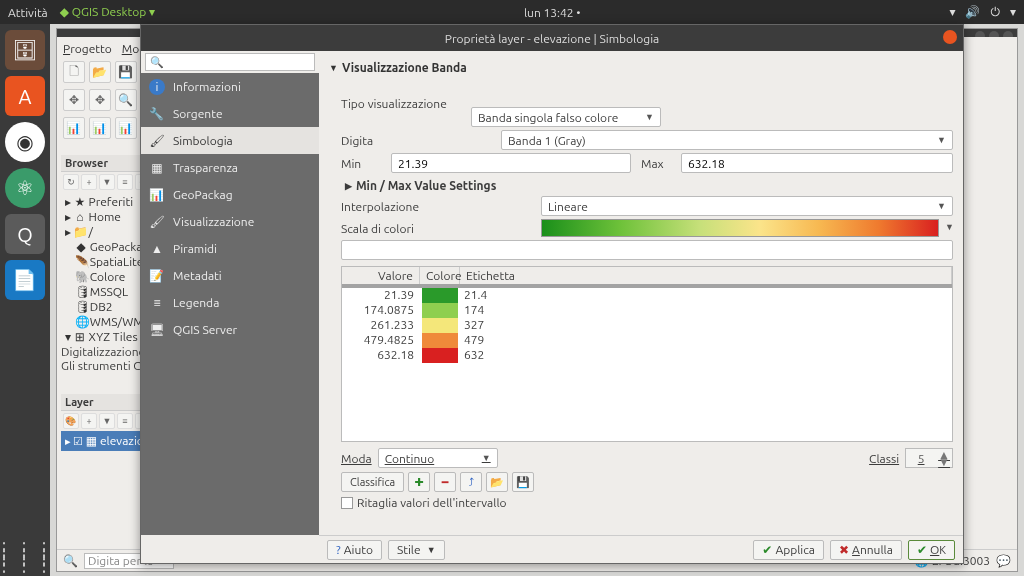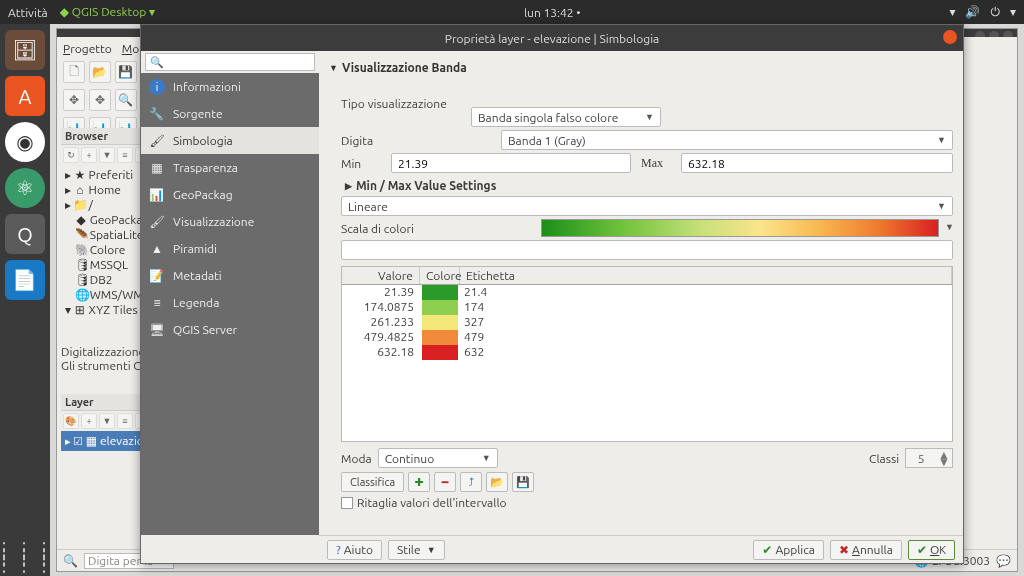--- a/index.html
+++ b/index.html
@@ -29,21 +29,21 @@
 .menubar { position: absolute; top: 8px; left: 0; right: 0; height: 22px; display: flex; align-items: center; padding: 0 6px; gap: 10px; background: #efedea; color: #333; }
 .menubar span { text-decoration: underline; text-decoration-color: transparent; }
 .menubar .ul { text-decoration-color: #333; }
 
 .toolbar1 { position: absolute; top: 30px; left: 6px; right: 6px; height: 26px; display: flex; gap: 4px; align-items: center; }
 .toolbar2 { position: absolute; top: 58px; left: 6px; right: 6px; height: 26px; display: flex; gap: 4px; align-items: center; }
 .tb-btn { width: 22px; height: 22px; border: 1px solid #ccc; background: #f4f4f2; border-radius: 2px; display: flex; align-items: center; justify-content: center; font-size: 12px; color: #666; }
 .toolbar3 { position: absolute; top: 86px; left: 6px; height: 26px; display: flex; gap: 4px; align-items: center; }
 
 .panel { position: absolute; left: 4px; width: 110px; background: #efedea; }
-.browser-panel { top: 99px; height: 200px; }
+.browser-panel { top: 126px; height: 200px; }
 .panel-title { font-size: 11px; font-weight: bold; padding: 2px 4px; background: #e5e3e0; border-bottom: 1px solid #ccc; }
 .panel-tb { display: flex; gap: 2px; padding: 2px; }
 .panel-tb .tb-btn { width: 16px; height: 16px; font-size: 9px; border-color: #ddd; }
 .tree { padding: 2px 4px; font-size: 11px; line-height: 15px; color: #333; }
 .tree div { white-space: nowrap; }
 .tree .ind1 { padding-left: 10px; }
 .tree .ic { display: inline-block; width: 12px; text-align: center; }
 
 .desc-block { position: absolute; left: 4px; top: 316px; width: 130px; font-size: 11px; line-height: 14px; }
 
@@ -76,31 +76,31 @@
 .combo .cv { font-size: 9px; color: #555; }
 .row.minmax label { width: 50px; }
 .minmax .fld { width: 160px; }
 .sub-hdr { font-weight: bold; margin: 6px 0 4px 16px; display: flex; align-items: center; gap: 4px; }
 .sub-hdr .tri { font-size: 9px; }
 
 .colorbar { flex: 1; height: 18px; border: 1px solid #999; background: linear-gradient(to right, #1a8f1a 0%, #6fc23a 20%, #c7e07a 40%, #fbe48a 55%, #f7b851 70%, #ef7a2e 85%, #d92020 100%); position: relative; }
 .colorbar .drop { position: absolute; right: -16px; top: 2px; font-size: 9px; color: #555; }
 
 .color-table { margin: 6px 0 6px 12px; border: 1px solid #bbb; background: #fff; height: 176px; }
-.ct-hdr { display: flex; background: #efedea; border-bottom: 1px solid #a3a3a3; font-size: 11px; }
+.ct-hdr { display: flex; background: #efedea; border-bottom: 4px solid #a3a3a3; font-size: 11px; }
 .ct-hdr div { padding: 2px 6px; border-right: 1px solid #ccc; }
 .ct-valore { width: 78px; text-align: right; }
 .ct-colore { width: 40px; }
 .ct-etich { flex: 1; }
 .ct-row { display: flex; font-size: 11px; height: 15px; }
 .ct-row .cval { width: 78px; text-align: right; padding-right: 6px; }
 .ct-row .cswatch { width: 36px; margin: 0 2px; }
 .ct-row .clabel { padding-left: 4px; }
 
-.moda-row { display: flex; align-items: center; gap: 6px; margin-left: 12px; }
+.moda-row { display: flex; align-items: center; gap: 6px; margin-left: 12px; text-decoration: underline; }
 .moda-row .combo { width: 120px; }
 .moda-row .spacer { flex: 1; }
 .spin { display: flex; align-items: center; border: 1px solid #bbb; background: #f4f4f2; height: 20px; }
 .spin input { width: 30px; border: none; text-align: center; background: transparent; }
 .spin .arrows { display: flex; flex-direction: column; font-size: 7px; line-height: 7px; padding: 0 2px; color: #777; }
 
 .btn-row { display: flex; gap: 4px; margin: 4px 0 4px 12px; align-items: center; }
 .btn { background: #f4f4f2; border: 1px solid #bbb; border-radius: 2px; height: 20px; padding: 0 8px; display: flex; align-items: center; font-size: 11px; }
 .btn.small { padding: 0 4px; width: 22px; justify-content: center; }
 .chk { display: flex; align-items: center; gap: 4px; margin-left: 12px; font-size: 12px; }
@@ -290,30 +290,31 @@
         <label style="width:160px">Digita</label>
         <div class="combo field">
             <span>Banda 1 (Gray)</span>
             <span class="cv">▼</span>
           </div>
       </div>
 
       <div class="row minmax">
         <label>Min</label>
         <input type="text" class="fld" style="width: 240px;" value="21.39">
-        <label style="width:40px;margin-left:10px;font-family:Liberation Serif, serif;">Max</label>
+        <label style="width:40px;margin-left:10px;">Max</label>
         <input type="text" class="fld" style="flex: 1 1 0%;" value="632.18">
       </div>
 
       <div class="sub-hdr">
           <span class="tri">▶</span>
           <span>Min / Max Value Settings</span>
         </div>
 
       <div class="row">
+        <label style="width:200px">Interpolazione</label>
         <div class="combo field">
             <span>Lineare</span>
             <span class="cv">▼</span>
           </div>
       </div>
 
       <div class="row">
         <label style="width:200px">Scala di colori</label>
         <div class="colorbar">
             <span class="drop">▼</span>

